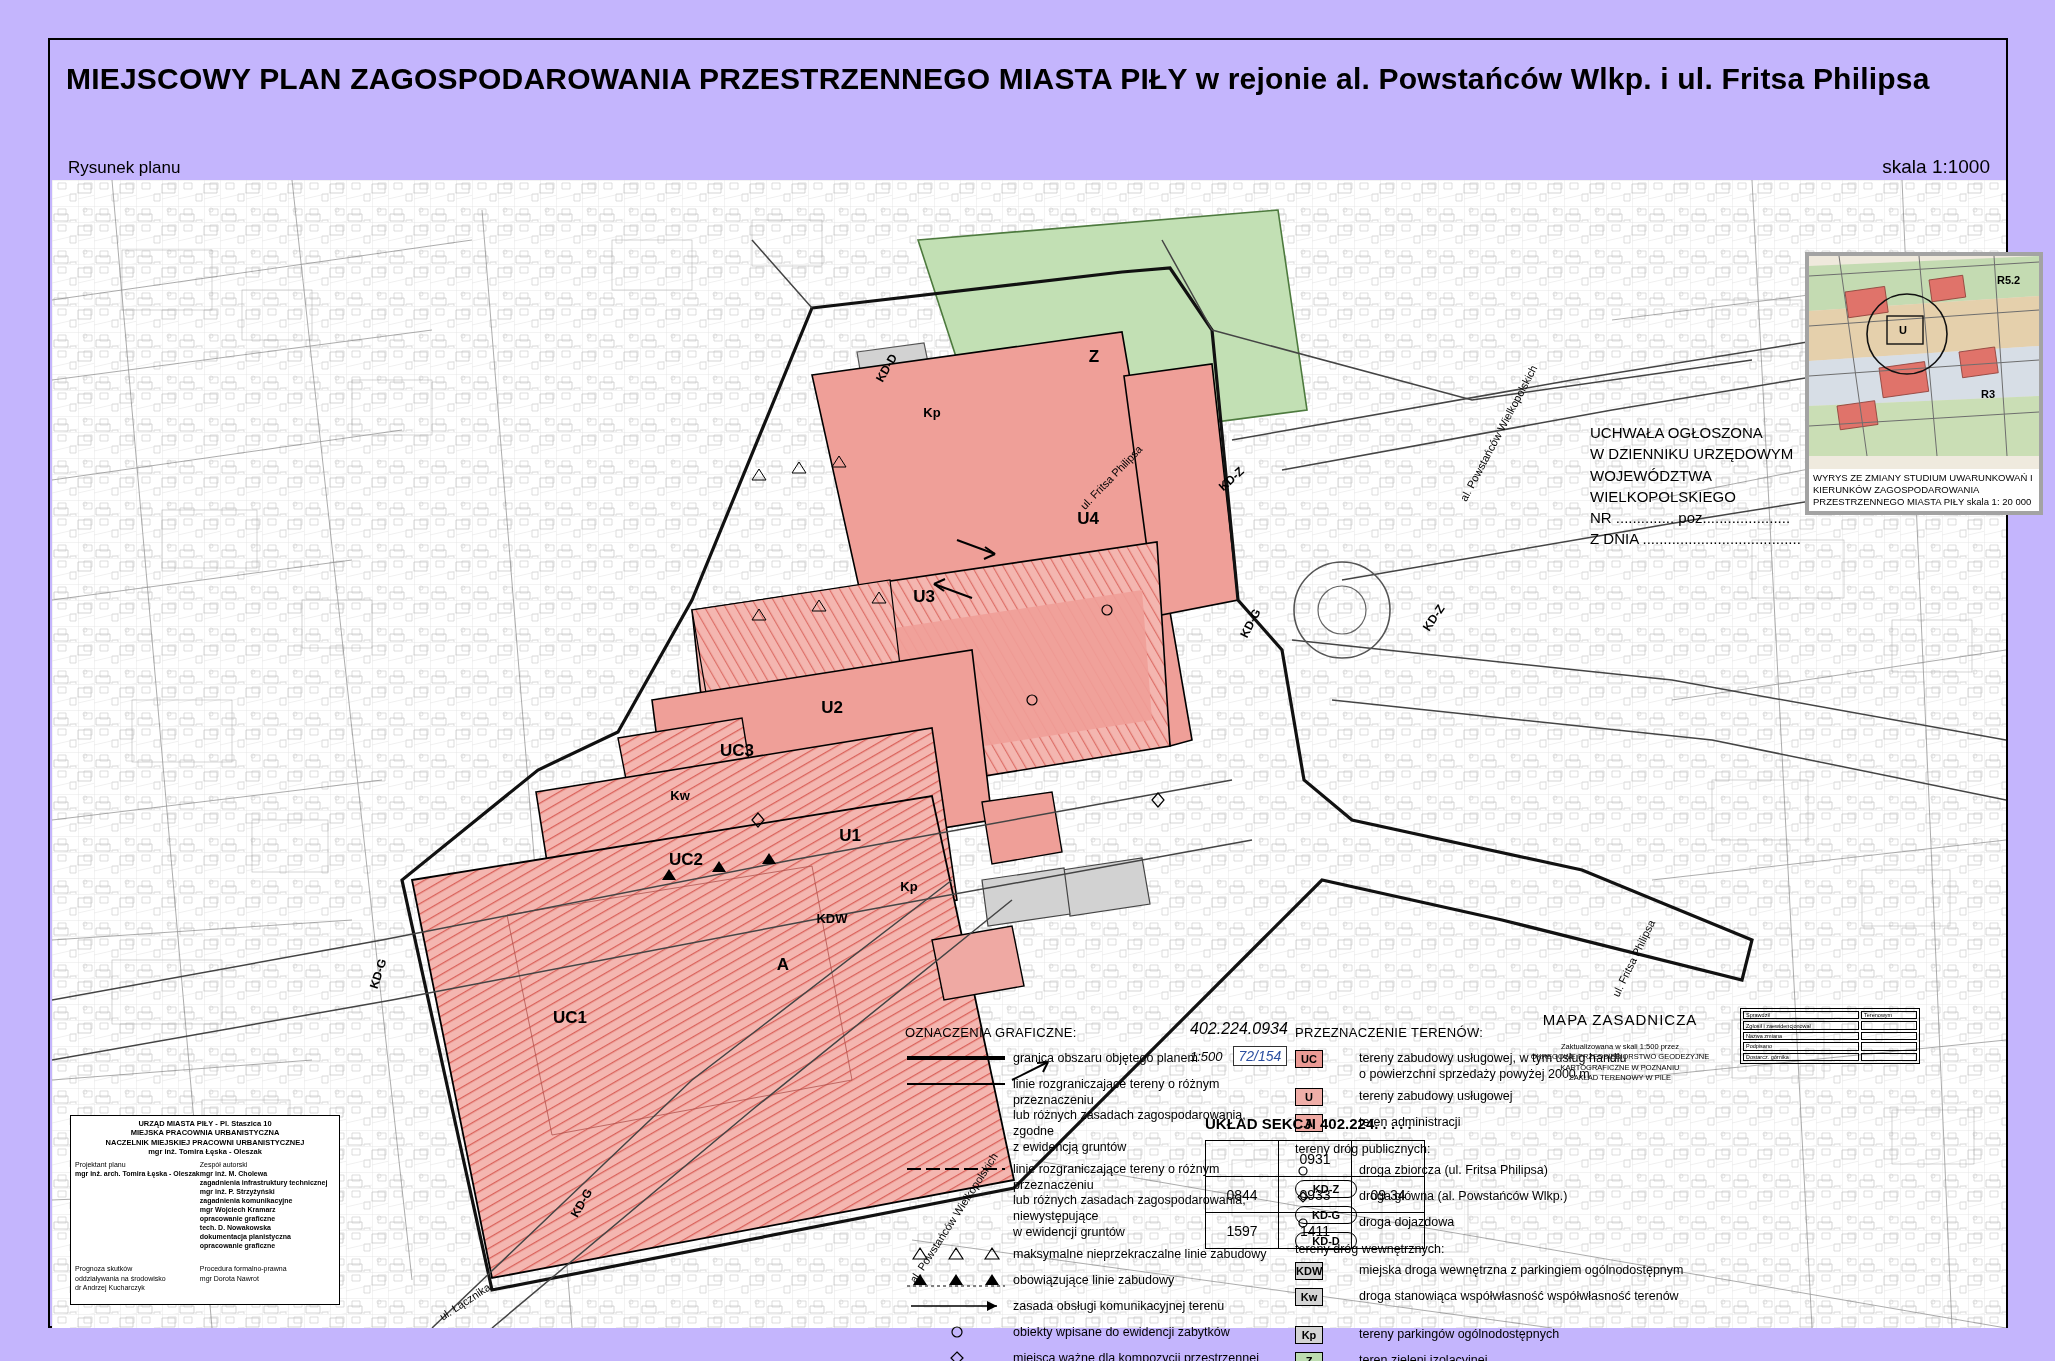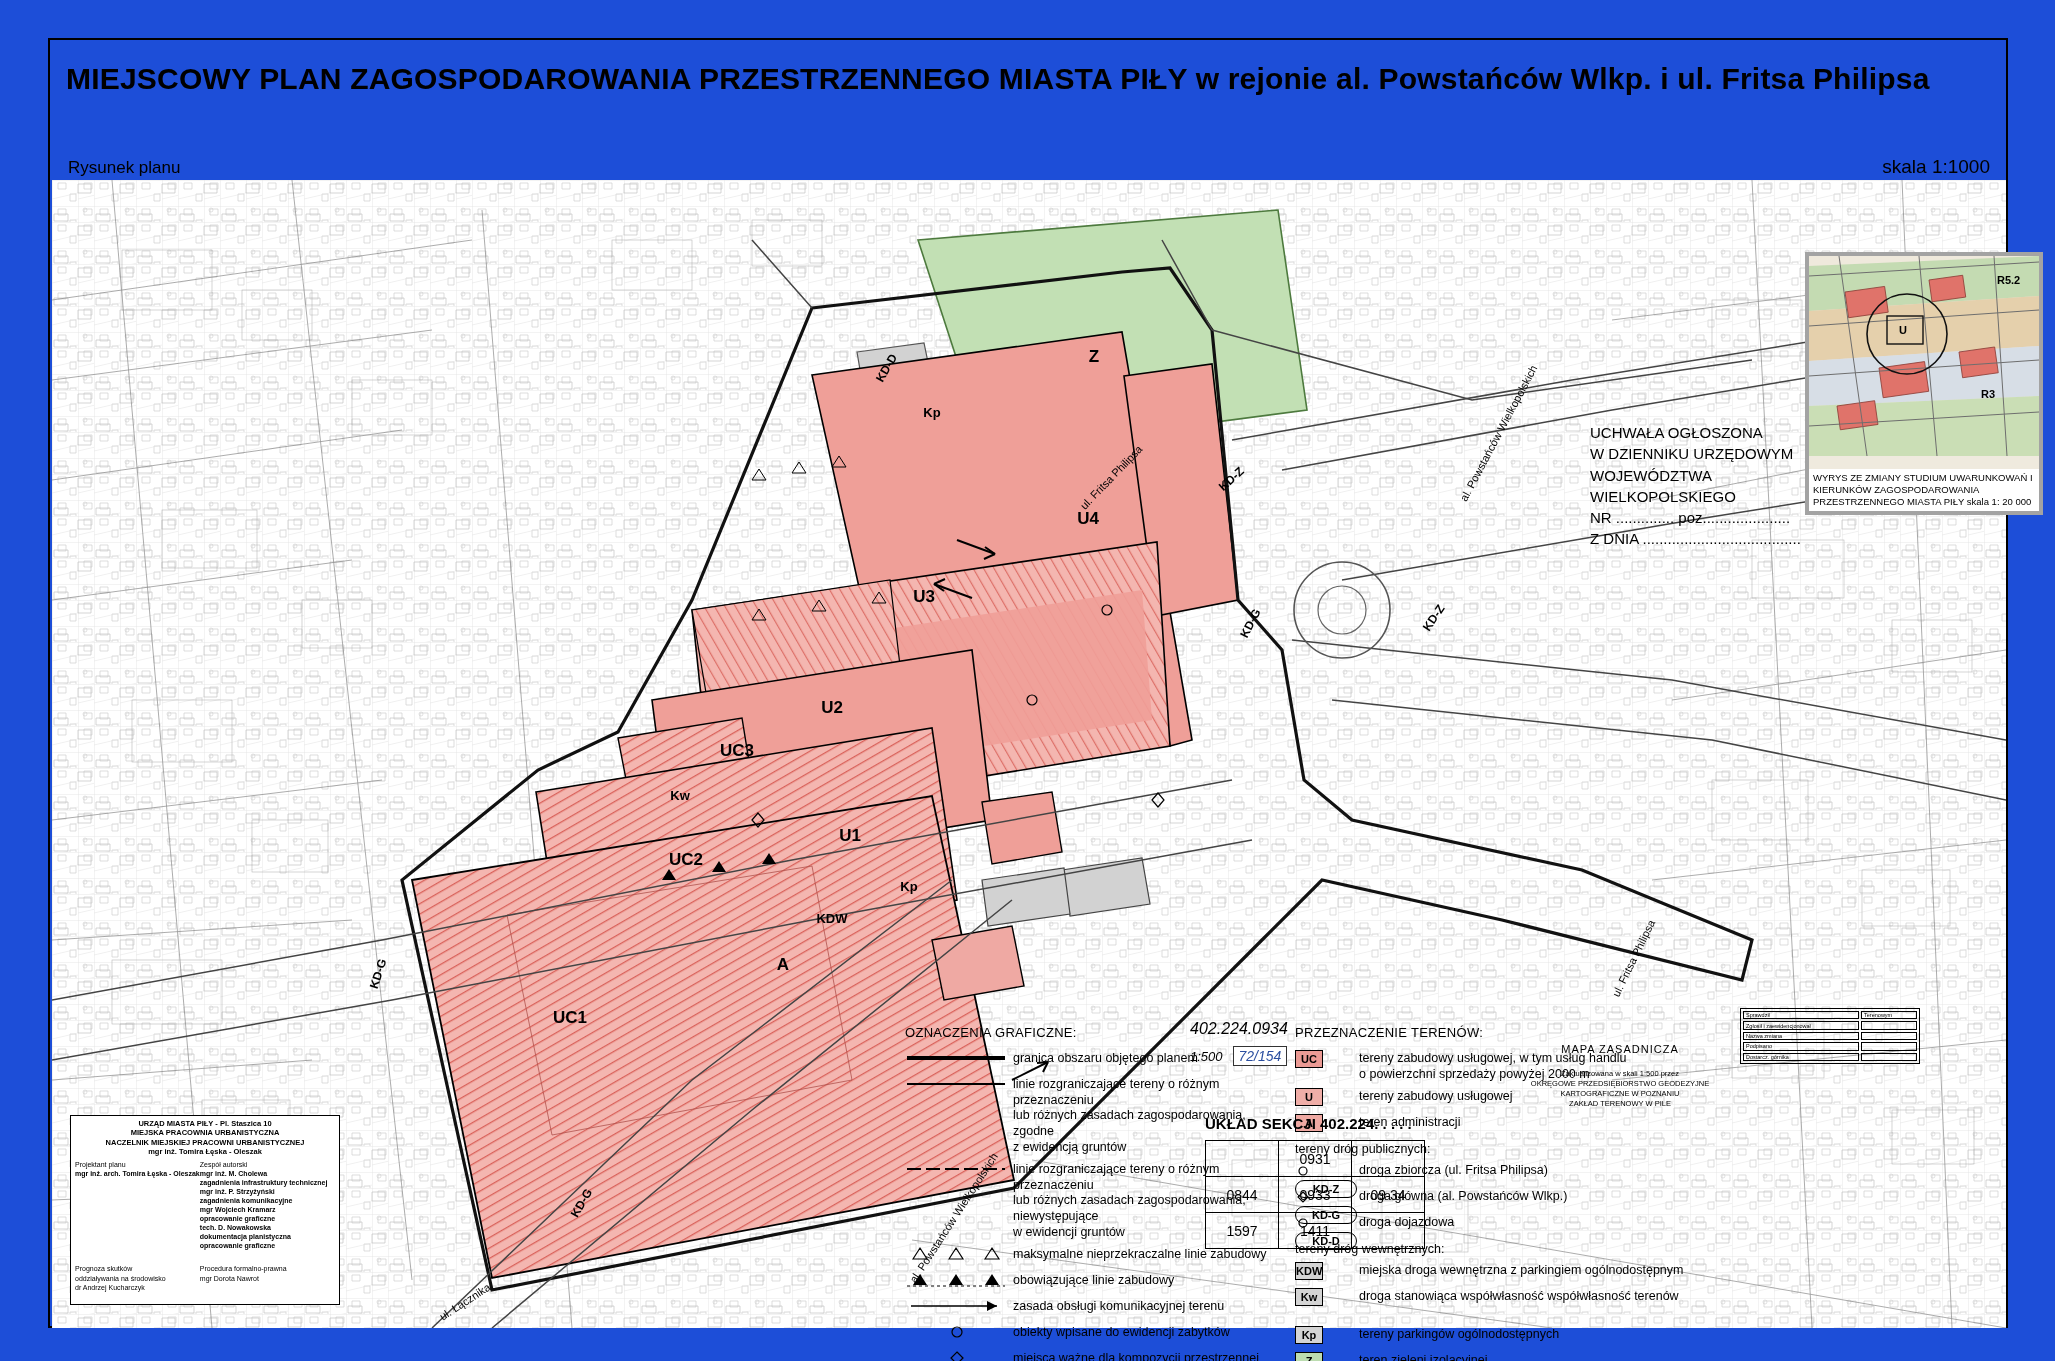--- a/index.html
+++ b/index.html
@@ -1,17 +1,17 @@
 <!DOCTYPE html>
 <html><head>
 <meta charset="utf-8">
 <style>
   html,body{margin:0;padding:0;background:#ffffff;}
   body{font-family:"Liberation Sans", sans-serif;color:#000;}
-  #page{position:relative;width:2055px;height:1361px;background:#1d4ed8;overflow:hidden;}
+  #page{position:relative;width:2055px;height:1361px;background:#c4b5fd;overflow:hidden;}
   #frame{position:absolute;left:48px;top:38px;width:1960px;height:1290px;border:2px solid #000;box-sizing:border-box;}
 
   
   #title{position:absolute;left:16px;top:22px;font-size:30px;font-weight:bold;letter-spacing:.2px;white-space:nowrap;}
   #subtitle{position:absolute;left:18px;top:118px;font-size:17px;}
   #scale-label{position:absolute;right:16px;top:116px;font-size:19px;}
 
   
   #scalebar{position:absolute;left:1475px;top:152px;width:470px;height:34px;}
   #scalebar .bar{position:absolute;top:18px;left:0;height:7px;width:440px;border:1px solid #000;box-sizing:border-box;background:#fff;}
@@ -49,21 +49,21 @@
   #credits{position:absolute;left:20px;top:1075px;width:270px;height:190px;border:1px solid #000;background:#fff;font-size:7px;line-height:1.3;padding:3px 4px;box-sizing:border-box;}
   #credits .ctitle{text-align:center;font-size:7.5px;line-height:1.25;}
   #credits .cols{display:flex;margin-top:3px;}
   #credits .c1{width:48%;}
   #credits .c2{width:52%;}
   #credits .b{font-weight:bold;}
 
   
   #sheet{position:absolute;left:1140px;top:980px;width:480px;height:60px;font-size:13px;font-style:italic;}
   #mapa-zasad{position:absolute;left:1440px;top:970px;width:260px;font-size:10px;text-align:center;line-height:1.35;}
-  #mz-title{font-size:11px;letter-spacing:1px;margin-top:32px;}
+  #mz-title{font-size:15px;letter-spacing:1px;}
   #stampbox{position:absolute;left:1690px;top:968px;width:180px;height:56px;border:1px solid #000;font-size:5.5px;}
   #stampbox td{border:1px solid #000;padding:0 2px;}
   #uklad{position:absolute;left:1155px;top:1075px;font-size:15px;font-weight:bold;}
   #uklad-tbl{position:absolute;left:1155px;top:1100px;border-collapse:collapse;}
   #uklad-tbl td{border:1px solid #000;width:70px;height:33px;text-align:center;font-size:14px;}
   .numbox{position:absolute;border:1px solid #000;padding:1px 5px;font-size:14px;background:#fff;}
 
   .mlabel{font-size:17px;font-weight:bold;fill:#000;font-family:"Liberation Sans", sans-serif;}
   .mlabel-s{font-size:13px;font-weight:bold;fill:#000;font-family:"Liberation Sans", sans-serif;}
   .rlabel{font-size:12px;font-weight:bold;fill:#000;font-family:"Liberation Sans", sans-serif;}

